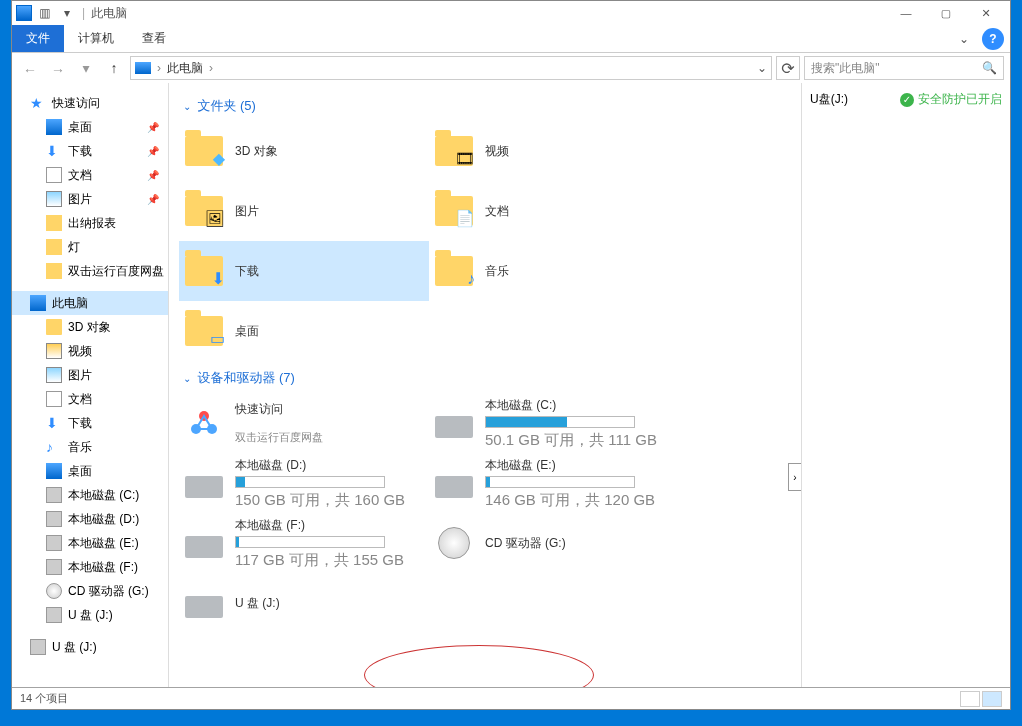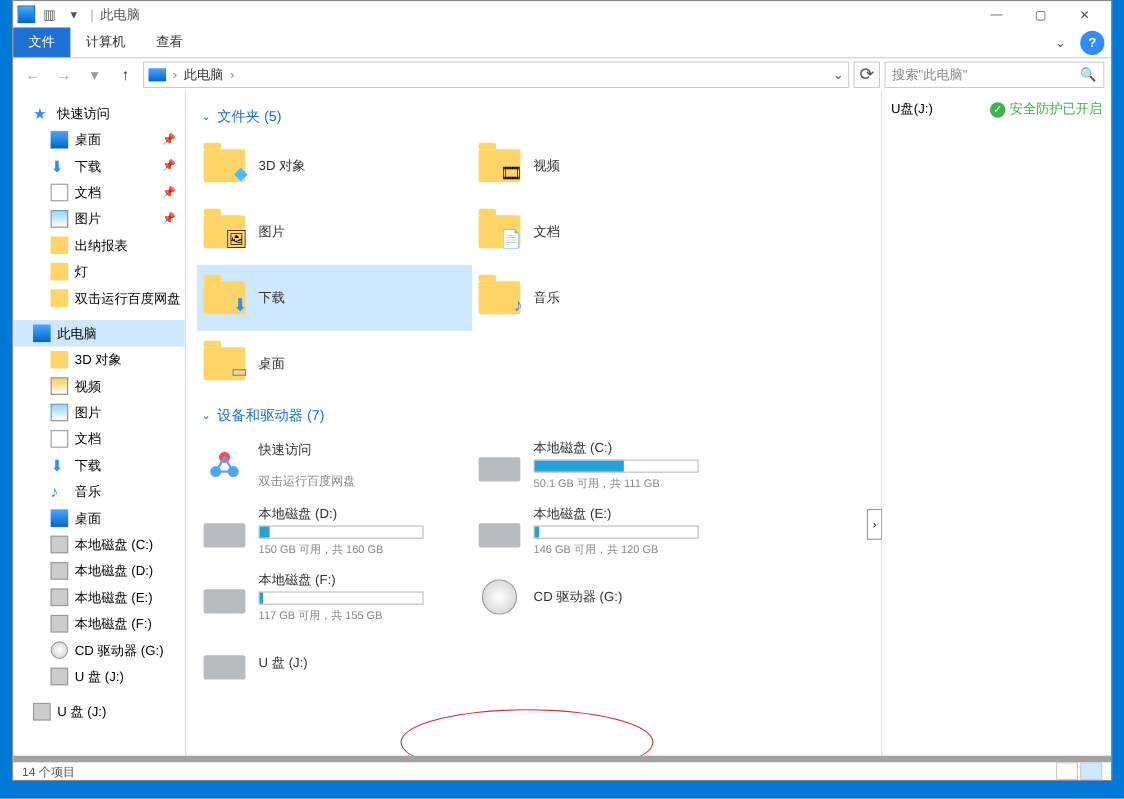--- a/index.html
+++ b/index.html
@@ -71,38 +71,38 @@
 .item .labels { font-size: 12px; color: #333; }
 .item .sub { color: #888; font-size: 11px; margin-top: 12px; }
 
 .folder-icon { width: 38px; height: 30px; background: #ffd568; border-radius: 2px; position: relative; }
 .folder-icon::before { content: ""; position: absolute; top: -6px; left: 0; width: 16px; height: 6px; background: #ffd568; border-radius: 2px 2px 0 0; }
 .folder-overlay { position: absolute; bottom: -2px; right: -2px; font-size: 16px; }
 
 .drive-item .drive-icon { width: 38px; height: 22px; background: #b8bcc0; border-radius: 2px; margin-top: 8px; }
 .drive-item .bar { width: 150px; height: 12px; border: 1px solid #bbb; margin-top: 2px; background: #fff; }
 .drive-item .bar .fill { height: 100%; background: #26a0da; }
-.drive-item .space { color: #888; font-size: 10px; margin-top: 3px; }
+.drive-item .space { color: #888; font-size: 15px; margin-top: 3px; }
 
 .baidu-icon { width: 36px; height: 36px; }
 
 .ellipse { position: absolute; border: 1px solid #cc3333; border-radius: 50%; width: 230px; height: 60px; left: 195px; top: 562px; pointer-events: none; }
 
 .slide-handle { position: absolute; right: -1px; top: 380px; width: 14px; height: 28px; border: 1px solid #999; background: #fff; display: flex; align-items: center; justify-content: center; font-size: 10px; }
 
 
 .preview { width: 209px; border-left: 1px solid #ddd; padding: 8px; font-size: 12px; }
 .preview .row1 { display: flex; align-items: center; justify-content: space-between; }
 .preview .shield { color: #3cb44b; font-size: 12px; display: flex; align-items: center; gap: 4px; }
 .preview .shield-ico { width: 14px; height: 14px; border-radius: 50%; background: #3cb44b; color: #fff; display: flex; align-items: center; justify-content: center; font-size: 10px; }
 .preview .row2 { margin-top: 10px; color: #555; display: flex; gap: 6px; align-items: center; }
 .preview .gear { margin-left: auto; color: #aaa; }
 
 
-.status { height: 22px; border-top: 6px solid #a3a3a3; display: flex; align-items: center; padding: 0 8px; font-size: 11px; color: #555; }
+.status { height: 22px; border-top: 1px solid #a3a3a3; display: flex; align-items: center; padding: 0 8px; font-size: 11px; color: #555; }
 .status .view-btns { margin-left: auto; display: flex; gap: 2px; }
 .status .vb { width: 20px; height: 16px; border: 1px solid #ccc; }
 .status .vb.active { background: #cde8ff; }
 </style>
 </head>
 <body>
 
 <div class="window">
 
   <div class="titlebar">

